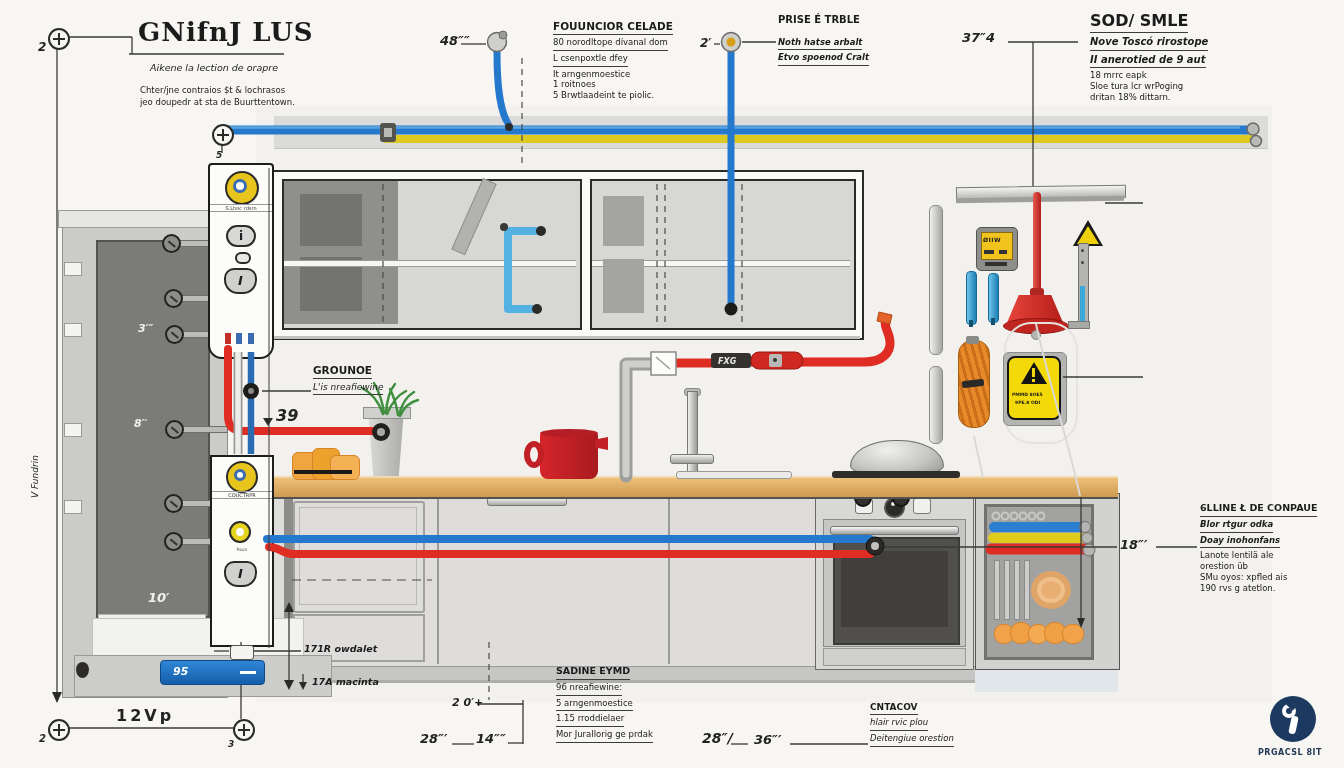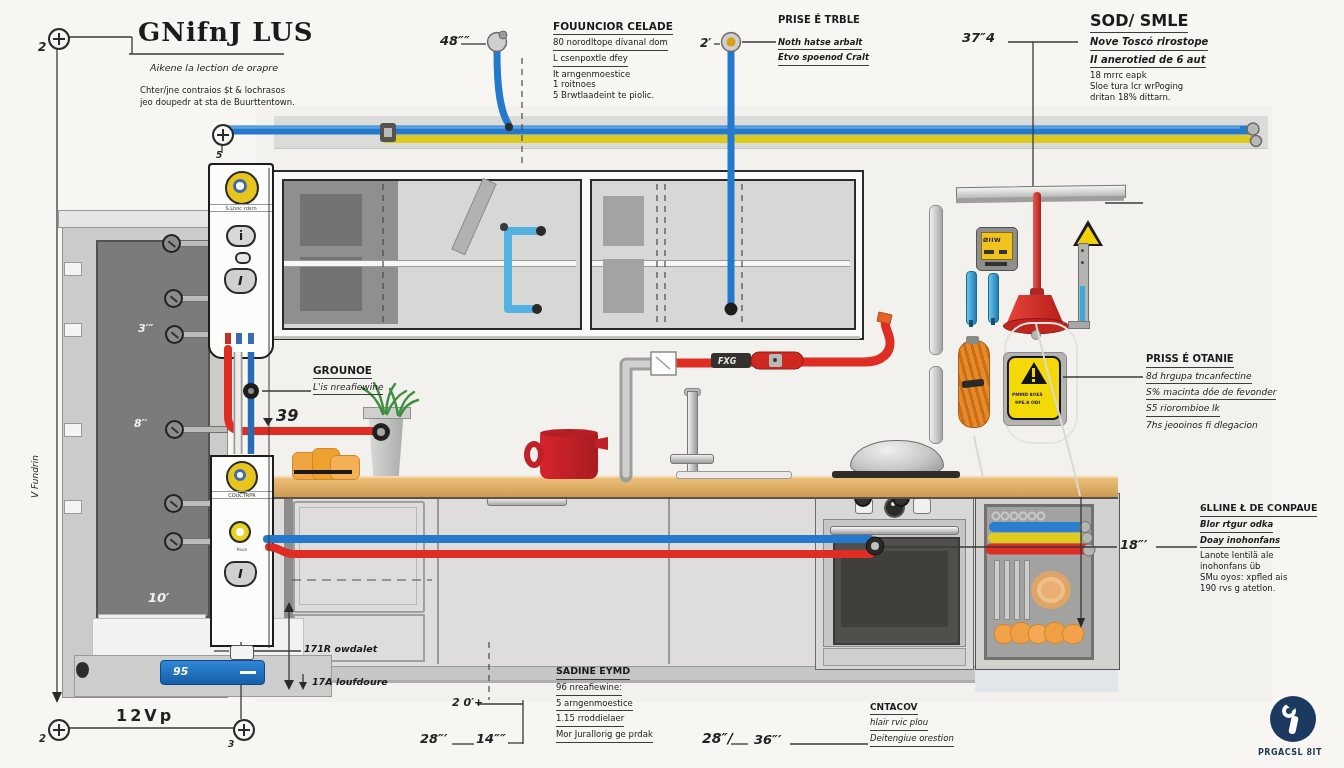--- a/index.html
+++ b/index.html
@@ -401,41 +401,34 @@
 
   <div class="ann" style="left:778px;top:14px;">
     <span class="p t" style="font-size:10px;margin-bottom:12px;">PRISE É TRBLE</span>
     <span class="u" style="font-weight:bold;font-style:italic;">Noth hatse arbalt</span>
     <span class="u" style="font-weight:bold;font-style:italic;">Etvo spoenod Cralt</span>
   </div>
 
   <div class="ann" style="left:1090px;top:12px;">
     <span class="u t" style="font-size:16px;">SOD/ SMLE</span>
     <span class="u" style="font-size:10px;font-weight:bold;font-style:italic;">Nove Toscó rirostope</span>
-    <span class="u" style="font-size:10px;font-weight:bold;font-style:italic;">II anerotied de 6 aut</span>
+    <span class="u" style="font-size:10px;font-weight:bold;font-style:italic;">II anerotied de 9 aut</span>
     <span class="p">18 mrrc eapk</span>
     <span class="p">Sloe tura lcr wrPoging</span>
     <span class="p">dritan 18% dittarn.</span>
   </div>
 
 
-  <div class="ann" style="left:1146px;top:353px;font-size:9px;">
-    <span class="u t" style="font-size:10px;">PRISS É OTANIE</span>
-    <span class="u" style="font-style:italic;">8d hrgupa tncanfectine</span>
-    <span class="u" style="font-style:italic;">S% macinta dóe de fevonder</span>
-    <span class="u" style="font-style:italic;">S5 riorombioe lk</span>
-    <span class="p" style="font-style:italic;">7hs jeooinos fi dlegacion</span>
-  </div>
 
   <div class="ann" style="left:1200px;top:503px;">
     <span class="u t" style="font-size:9.5px;">6LLINE Ł DE CONPAUE</span>
     <span class="u" style="font-weight:bold;font-style:italic;">Blor rtgur odka</span>
     <span class="u" style="font-weight:bold;font-style:italic;">Doay inohonfans</span>
     <span class="p">Lanote lentilä ale</span>
-    <span class="p">inohonfans üb</span>
+    <span class="p">orestion üb</span>
     <span class="p">SMu oyos: xpfled ais</span>
     <span class="p">190 rvs g atetlon.</span>
   </div>
 
   <div class="ann" style="left:556px;top:666px;">
     <span class="u t" style="font-size:9.5px;">SADINE EYMD</span>
     <span class="u">96 nreafiewine:</span>
     <span class="u">5 arngenmoestice</span>
     <span class="u">1.15 rroddielaer</span>
     <span class="u">Mor Jurallorig ge prdak</span>
@@ -446,21 +439,21 @@
     <span class="u" style="font-style:italic;">hlair rvic plou</span>
     <span class="u" style="font-style:italic;">Deitengiue orestion</span>
   </div>
 
   <div class="ann" style="left:313px;top:364px;">
     <span class="u t" style="font-size:10.5px;">GROUNOE</span>
     <span class="u" style="font-size:9px;font-style:italic;">L'is nreafiewine</span>
   </div>
 
   <div class="ann" style="left:304px;top:644px;font-size:9.5px;font-weight:bold;font-style:italic;">171R owdalet</div>
-  <div class="ann" style="left:312px;top:677px;font-size:9.5px;font-weight:bold;font-style:italic;">17A loufdoure</div>
+  <div class="ann" style="left:312px;top:677px;font-size:9.5px;font-weight:bold;font-style:italic;">17A macinta</div>
 
   <div class="dim" style="left:38px;top:40px;font-size:12px;">2</div>
   <div class="dim" style="left:216px;top:150px;font-size:9px;">5</div>
   <div class="dim" style="left:440px;top:33px;font-size:13px;">48″″</div>
   <div class="dim" style="left:700px;top:36px;font-size:12px;">2′</div>
   <div class="dim" style="left:962px;top:30px;font-size:13px;">37″4</div>
   <div class="tri-down" style="left:263px;top:418px;"></div>
   <div class="dim" style="left:276px;top:406px;font-size:16px;">39</div>
   <div class="dim" style="left:1120px;top:537px;font-size:13px;">18″′</div>
   <div class="dim" style="left:116px;top:706px;font-size:16px;letter-spacing:3px;font-style:normal;">12Vp</div>

